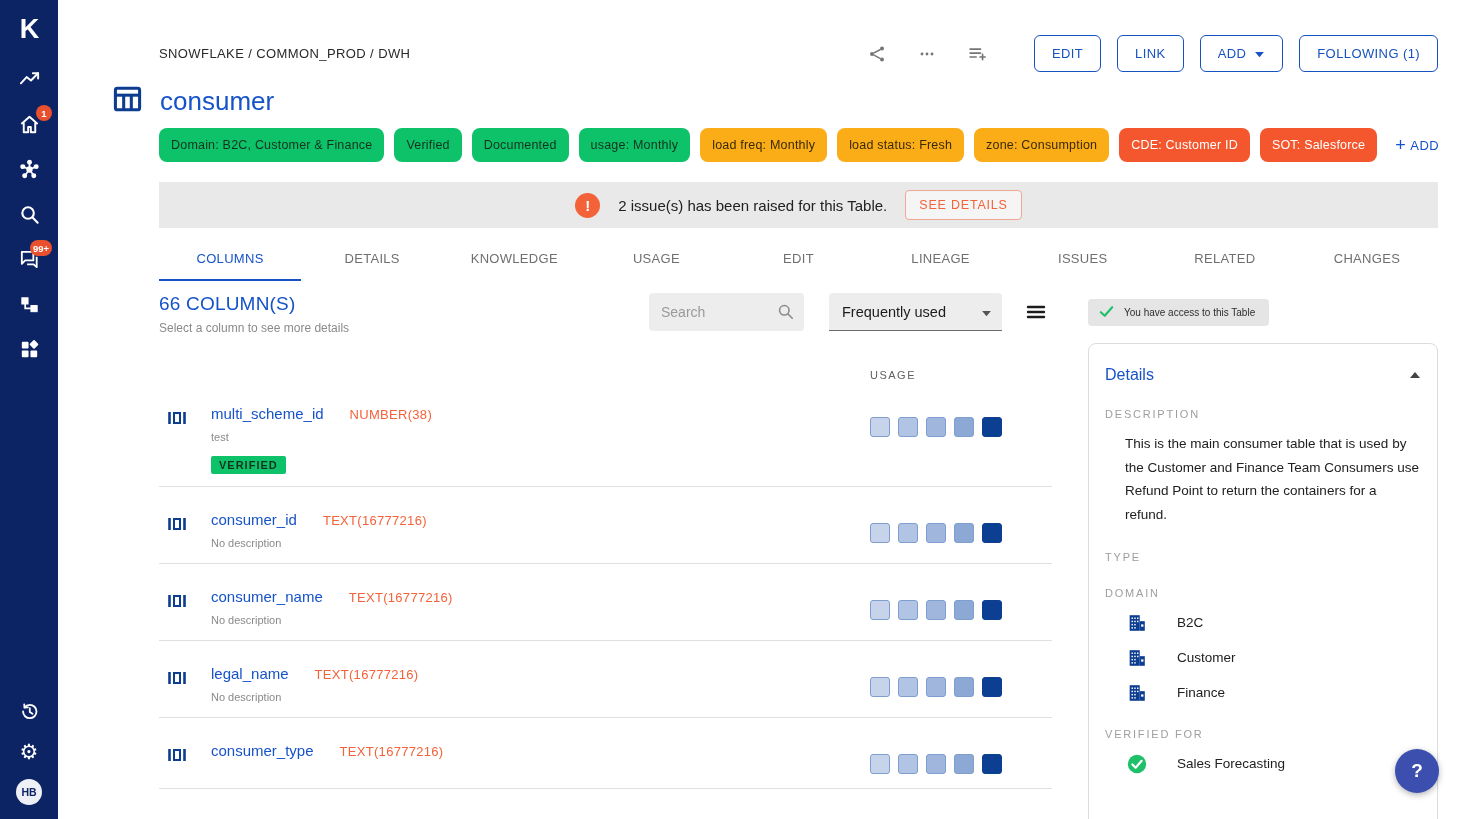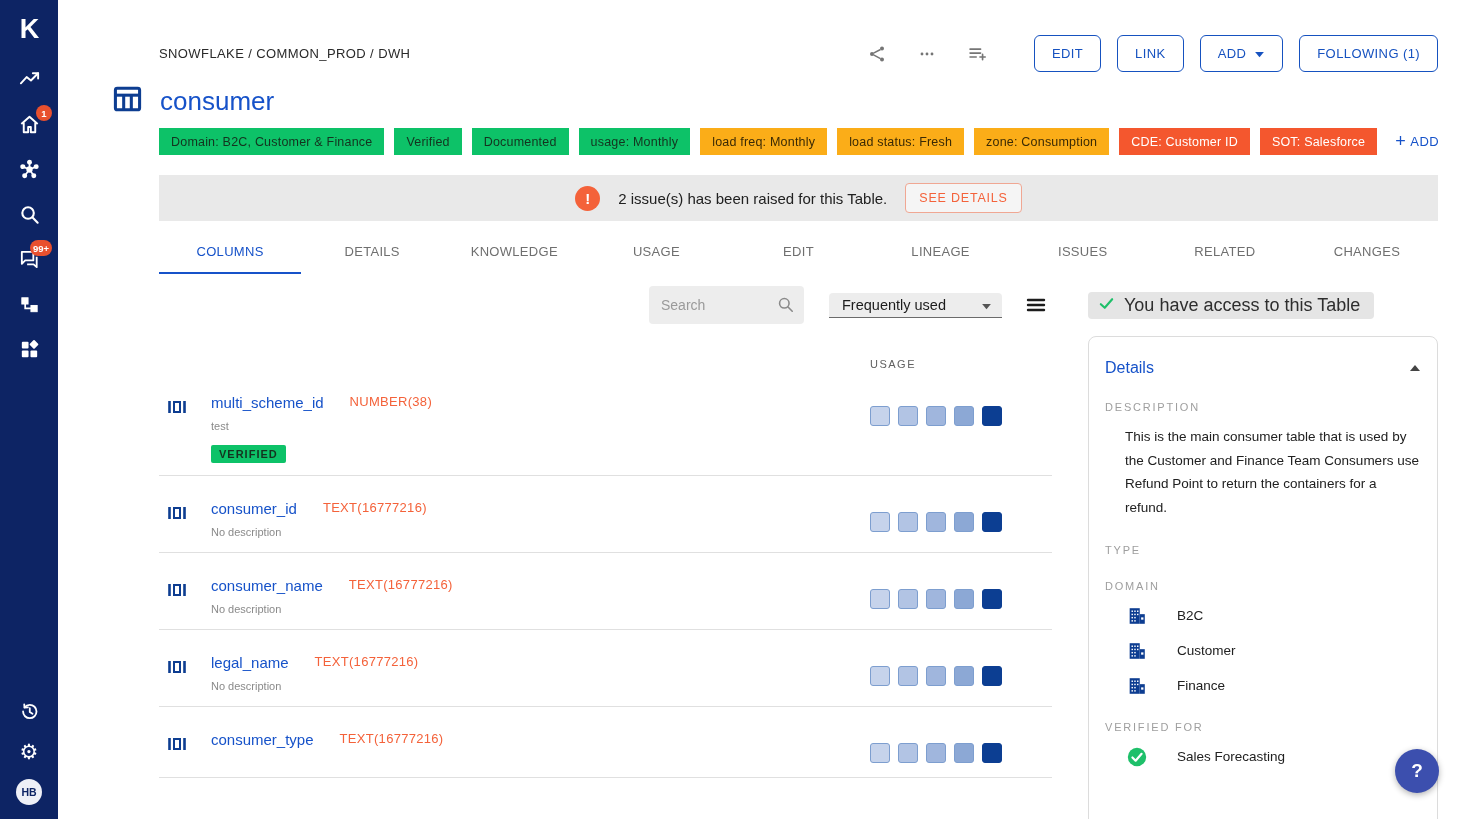--- a/index.html
+++ b/index.html
@@ -24,21 +24,21 @@
   .topbar { display:flex; align-items:center; justify-content:space-between; padding-top:19px; }
   .breadcrumb { font-size:13px; letter-spacing:.4px; color:#2a2a2a; }
   .actions { display:flex; align-items:center; }
   .icon-btn { color:#757575; margin-right:30px; cursor:pointer; display:flex; align-items:center; }
   .btn { height:37px; padding:0 17px; margin-left:16px; border:1.5px solid #1652c0; border-radius:6px; background:#fff; color:#1652c0; font-size:13px; font-weight:500; letter-spacing:.4px; display:flex; align-items:center; gap:8px; cursor:pointer; font-family:inherit;text-align:right; }
 
   .title-row { display:flex; align-items:center; gap:17px; margin-top:13px; margin-left:-47px; }
   .title-row h1 { font-size:26px; font-weight:400; color:#1652c9; }
 
   .tags-row { display:flex; align-items:center; gap:10px; margin-top:11px; flex-wrap:nowrap; }
-  .chip { height:27px; padding:0 12px; border-radius:0; font-size:12.5px; font-weight:500; letter-spacing:.2px; display:flex; align-items:center; white-space:nowrap; cursor:pointer; }
+  .chip { height:34px; padding:0 12px; border-radius:8px; font-size:12.5px; font-weight:500; letter-spacing:.2px; display:flex; align-items:center; white-space:nowrap; cursor:pointer; }
   .chip-green { background:#0dc268; color:#14331f; }
   .chip-amber { background:#fbad18; color:#3a2a05; }
   .chip-red { background:#f4572e; color:#fff; }
   .add-tag { display:flex; align-items:center; gap:4px; color:#1652c9; font-size:13px; font-weight:500; letter-spacing:.5px; margin-left:8px; cursor:pointer; }
   .add-tag .plus { font-size:18px; font-weight:400; }
 
   .banner { margin-top:20px; height:46px; background:#e9e9e9; display:flex; align-items:center; justify-content:center; gap:18px; }
   .banner-ico { width:25px; height:25px; border-radius:50%; background:#f4623a; color:#fff; font-weight:700; font-size:15px; display:flex; align-items:center; justify-content:center; }
   .banner-text { font-size:15px; color:#212121; }
   .banner-btn { border:1px solid #f0a793; color:#f4623a; background:rgba(255,255,255,.55); border-radius:4px; padding:7px 13px; font-size:12.5px; letter-spacing:.8px; cursor:pointer; font-family:inherit; }
@@ -50,43 +50,43 @@
   .content { display:flex; margin-top:12px; }
   .list { width:893px; margin-right:36px; }
   .list-header { display:flex; align-items:flex-start; }
   .count-block h2 { font-size:19px; font-weight:500; color:#1652c9; letter-spacing:.2px; }
   .count-block p { font-size:12px; color:#8a8a8a; margin-top:6px; }
   .controls { display:flex; align-items:center; margin-left:auto; margin-right:4px; }
   .search-box { position:relative; width:155px; height:38px; margin-right:25px; }
   .search-box input { width:100%; height:100%; background:#ededed; border:none; border-radius:4px; padding:0 34px 0 12px; font-size:14px; color:#333; font-family:inherit; outline:none; }
   .search-box input::placeholder { color:#9a9a9a; }
   .search-box .mag { position:absolute; right:9px; top:9px; color:#8a8a8a; }
-  .select { width:173px; height:25px; margin-right:22px; background:#ededed; border-radius:4px 4px 0 0; border-bottom:1px solid #6b6b6b; display:flex; align-items:center; justify-content:space-between; padding:0 10px 0 13px; font-size:14.5px; color:#1c1c1c; cursor:pointer; }
+  .select { width:173px; height:38px; margin-right:22px; background:#ededed; border-radius:4px 4px 0 0; border-bottom:1px solid #6b6b6b; display:flex; align-items:center; justify-content:space-between; padding:0 10px 0 13px; font-size:14.5px; color:#1c1c1c; cursor:pointer; }
   .burger { color:#1c1c1c; cursor:pointer; display:flex; }
 
   .usage-header { display:flex; margin-top:34px; }
   .usage-header span { margin-left:711px; font-size:11px; letter-spacing:1.5px; color:#616161; font-weight:500; }
 
   .row { display:flex; align-items:flex-start; padding:24px 0 14px 0; border-bottom:1px solid #e0e0e0; cursor:pointer; }
   .row:first-child { padding-bottom:12px; }
   .row-icon { width:24px; margin:1px 22px 0 6px; color:#0d3d91; flex:none; }
   .row-main { flex:1; min-width:0; }
-  .name-line { display:flex; align-items:flex-start; gap:26px; }
+  .name-line { display:flex; align-items:flex-end; gap:26px; }
   .col-name { font-size:15px; color:#1652c9; }
   .col-type { font-size:13px; color:#f4623a; letter-spacing:.3px; }
   .col-desc { margin-top:9px; font-size:11px; color:#8a8a8a; }
   .col-chip { display:inline-flex; margin-top:13px; background:#0dc268; color:#14331f; font-size:11px; font-weight:600; letter-spacing:1px; padding:3px 8px; border-radius:2px; }
   .row-usage { display:flex; gap:8px; margin-top:12px; margin-right:50px; flex:none; }
   .sq { width:20px; height:20px; border-radius:3px; border:1.5px solid #7d9ecf; }
   .sq.s1 { background:#c6d3eb; } .sq.s2 { background:#b2c4e4; } .sq.s3 { background:#a0b6dd; } .sq.s4 { background:#8ca8d5; }
   .sq.s5 { background:#0c3e92; border-color:#0c3e92; }
 
   
   .panel { width:350px; }
-  .access-pill { display:inline-flex; align-items:center; gap:9px; margin-top:6px; background:#e5e5e5; border-radius:4px; height:27px; padding:0 14px 0 10px; font-size:18px; color:#2e2e2e; }
+  .access-pill { display:inline-flex; align-items:center; gap:9px; margin-top:6px; background:#e5e5e5; border-radius:4px; height:27px; padding:0 14px 0 10px; font-size:10px; color:#2e2e2e; }
   .details-card { margin-top:17px; background:#fff; border:1px solid #dcdcdc; border-radius:8px; padding:22px 16px 24px 16px; min-height:510px; }
   .details-head { display:flex; align-items:center; justify-content:space-between; }
   .details-head h3 { font-size:16px; font-weight:500; color:#1652c9; }
   .collapse { color:#444; cursor:pointer; display:flex; }
   .sec-label { margin-top:24px; font-size:11px; letter-spacing:1.8px; color:#9e9e9e; font-weight:500; }
   .desc-text { margin:12px 0 0 20px; font-size:13.5px; line-height:1.75; color:#212121; }
   .item-row { display:flex; align-items:center; margin:16px 0 0 20px; }
   .item-ico { width:24px; display:flex; justify-content:center; flex:none; }
   .item-label { margin-left:28px; font-size:13.5px; color:#212121; }
   .type-row .item-label { letter-spacing:.3px; }
@@ -278,20 +278,24 @@
         <div class="tab">LINEAGE</div>
         <div class="tab">ISSUES</div>
         <div class="tab">RELATED</div>
         <div class="tab">CHANGES</div>
       </div>
 
     <div class="content">
 
       <div class="list">
         <div class="list-header">
+          <div class="count-block">
+            <h2>66 COLUMN(S)</h2>
+            <p>Select a column to see more details</p>
+          </div>
           <div class="controls">
             <div class="search-box">
               <input type="text" placeholder="Search" style="">
               <span class="mag">
                 <svg width="19" height="19" viewBox="0 0 24 24" fill="none" stroke="#8a8a8a" stroke-width="2" stroke-linecap="round">
                     <circle cx="10.5" cy="10.5" r="6"></circle>
                     <line x1="15.2" y1="15.2" x2="20.5" y2="20.5"></line>
                   </svg>
               </span>
             </div>

